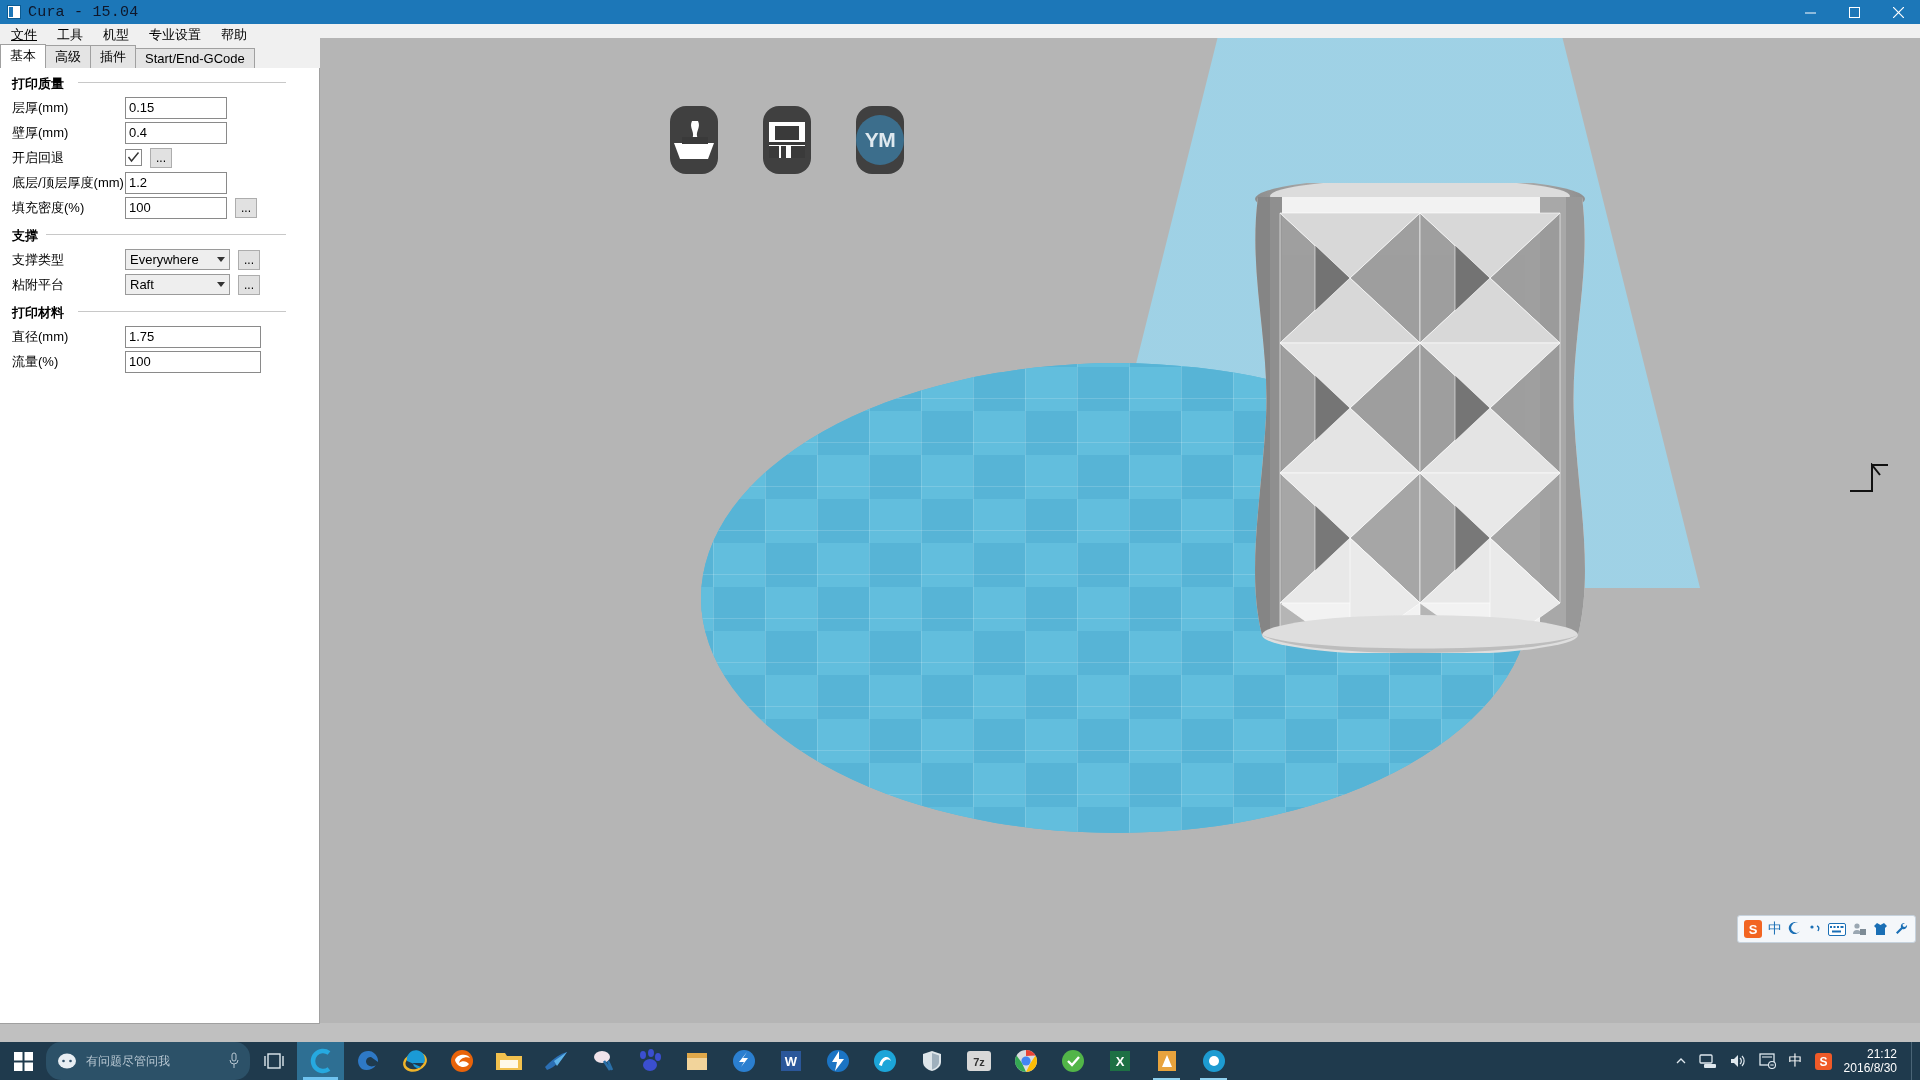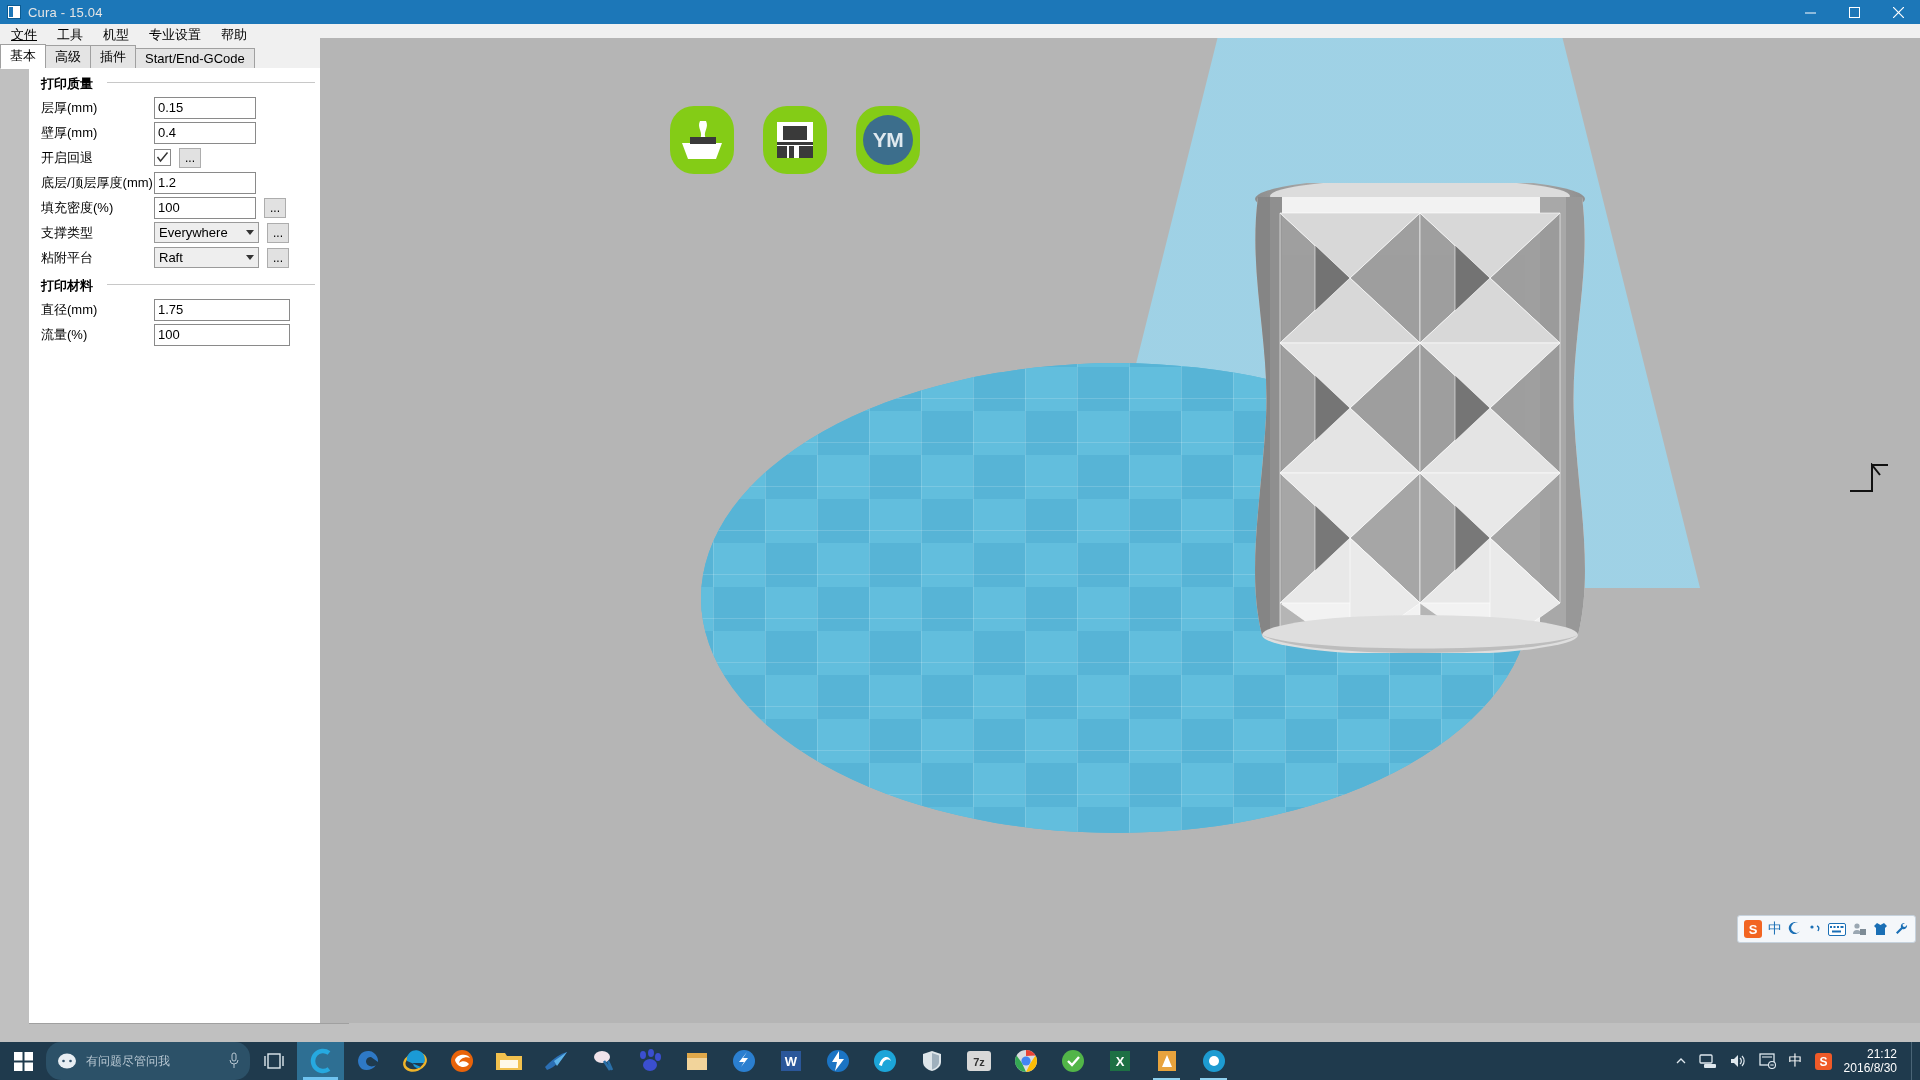--- a/index.html
+++ b/index.html
@@ -8,37 +8,37 @@
     font-family:"Liberation Sans","DejaVu Sans",sans-serif;
     background:#c0c0c0;
     -webkit-font-smoothing:none;
   }
   #app{position:relative;width:1920px;height:1080px;}
 
   
   .titlebar{position:absolute;left:0;top:0;width:1920px;height:24px;background:#1c77b8;display:flex;align-items:center;}
   .tb-ico{width:14px;height:14px;margin-left:7px;margin-right:7px;position:relative;background:#ffffff;border:1px solid #0b5b92;box-sizing:border-box;}
   .tb-ico:after{content:"";position:absolute;left:1px;top:1px;width:4px;height:10px;background:#1c77b8;}
-  .tb-title{color:#e5e5e5;font-size:13px;letter-spacing:.2px;}
+  .tb-title{color:#0f172a;font-size:15px;letter-spacing:.2px;font-family:Liberation Mono, monospace;}
   .tb-btns{position:absolute;right:0;top:0;height:24px;display:flex;}
   .tb-btn{width:44px;height:24px;display:flex;align-items:center;justify-content:center;color:#fff;}
   .tb-btn svg{display:block;}
 
   
   .menubar{position:absolute;left:0;top:24px;width:1920px;height:22px;background:#f0f0f0;display:flex;align-items:center;}
   .menu-item{font-size:13px;color:#000;padding:2px 9px;margin-left:2px;cursor:default;}
   .menu-item.first{text-decoration:underline;}
 
   
   .tabstrip{position:absolute;left:0;top:46px;width:1920px;height:22px;background:#f0f0f0;border-bottom:1px solid #a0a0a0;display:flex;align-items:flex-end;}
   .tab{font-size:13px;color:#000;padding:2px 9px 3px 9px;border:1px solid #a0a0a0;border-bottom:none;background:#e4e4e4;margin-right:-1px;position:relative;top:1px;}
   .tab.active{background:#ffffff;border-bottom:1px solid #ffffff;font-weight:normal;}
 
   
-  .leftpanel{position:absolute;left:0;top:68px;width:319px;height:955px;background:#ffffff;border-right:1px solid #a0a0a0;border-bottom:1px solid #a0a0a0;overflow:hidden;margin-left:29px;}
+  .leftpanel{position:absolute;left:0;top:68px;width:319px;height:955px;background:#ffffff;border-right:1px solid #a0a0a0;border-bottom:1px solid #a0a0a0;overflow:hidden;}
   .grp{margin:0;}
   .grp-title{font-size:13px;font-weight:bold;color:#000;padding:7px 0 2px 12px;position:relative;}
   .grp-title .rule{position:absolute;left:64px;right:33px;top:50%;height:1px;background:#c8c8c8;}
   .grp-title.w4 .rule{left:78px;}
   .grp-title.w5 .rule{left:92px;}
   .row{display:flex;align-items:center;height:25px;padding-left:12px;}
   .lbl{font-size:13px;color:#000;width:113px;flex:0 0 113px;white-space:nowrap;}
   .lbl.wide{width:125px;flex:0 0 125px;}
   .txt{height:18px;border:1px solid #8a8a8a;background:#fff;font-size:13px;font-family:"Liberation Sans",sans-serif;color:#000;padding:1px 3px;box-sizing:content-box;}
   .txt.w98{width:94px;}
@@ -65,21 +65,21 @@
          repeating-linear-gradient(90deg,rgba(255,255,255,.16) 0 1px,transparent 1px 52px),
          repeating-conic-gradient(#57b4d6 0% 25%,#62bedd 0% 50%);
        background-size:auto,auto,104px 88px;}
   .plate-shadow{position:absolute;left:600px;top:430px;width:460px;height:130px;border-radius:50%;background:rgba(0,0,0,.18);filter:blur(6px);}
   .axis{position:absolute;left:1530px;top:425px;}
 
   .vase{position:absolute;left:920px;top:145px;width:360px;height:470px;}
   .vase svg{display:block;}
 
   
-  .tool{position:absolute;width:64px;height:68px;border-radius:24px;background:#84cc16;display:flex;align-items:center;justify-content:center;}
+  .tool{position:absolute;width:48px;height:68px;border-radius:16px;background:#404040;display:flex;align-items:center;justify-content:center;}
   .tool svg{display:block;}
   .tool-load{left:350px;top:68px;}
   .tool-save{left:443px;top:68px;}
   .tool-ym{left:536px;top:68px;}
   .ym-circle{width:50px;height:50px;border-radius:50%;background:#3c6e8c;display:flex;align-items:center;justify-content:center;color:#dfe9ef;font-size:21px;font-weight:bold;letter-spacing:-.5px;font-family:"Liberation Sans",sans-serif;}
 
   .infotext{position:absolute;left:380px;top:155px;width:250px;text-align:center;color:#ffffff;font-size:16px;font-weight:bold;line-height:20px;
             text-shadow:-1px -1px 0 #000,1px -1px 0 #000,-1px 1px 0 #000,1px 1px 0 #000;font-family:"Liberation Sans",sans-serif;}
 
   
@@ -179,20 +179,24 @@
       </div>
       <div class="row">
         <div class="lbl wide">填充密度(%)</div>
         <input class="txt w98" style="margin-left: -12px;" value="100">
         <button class="dots">...</button>
       </div>
     </div>
 
 
     <div class="grp">
+      <div class="grp-title">
+        <span>支撑</span>
+        <span class="rule" style="left:46px"></span>
+      </div>
       <div class="row">
         <div class="lbl">支撑类型</div>
         <div class="sel">
           <span>Everywhere</span>
           <span class="arr"></span>
         </div>
         <button class="dots">...</button>
       </div>
       <div class="row">
         <div class="lbl">粘附平台</div>

